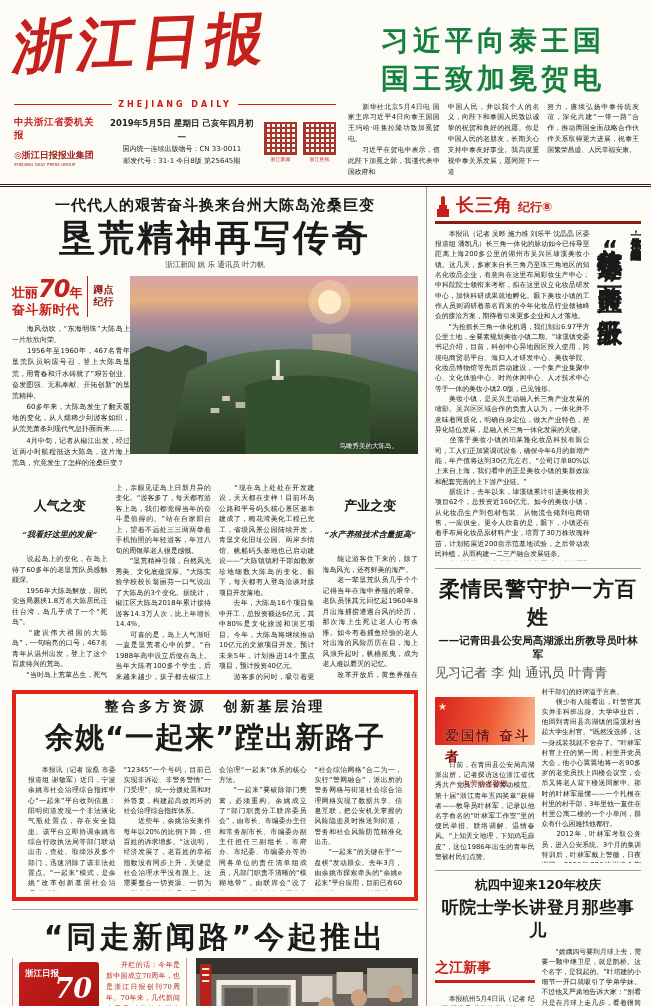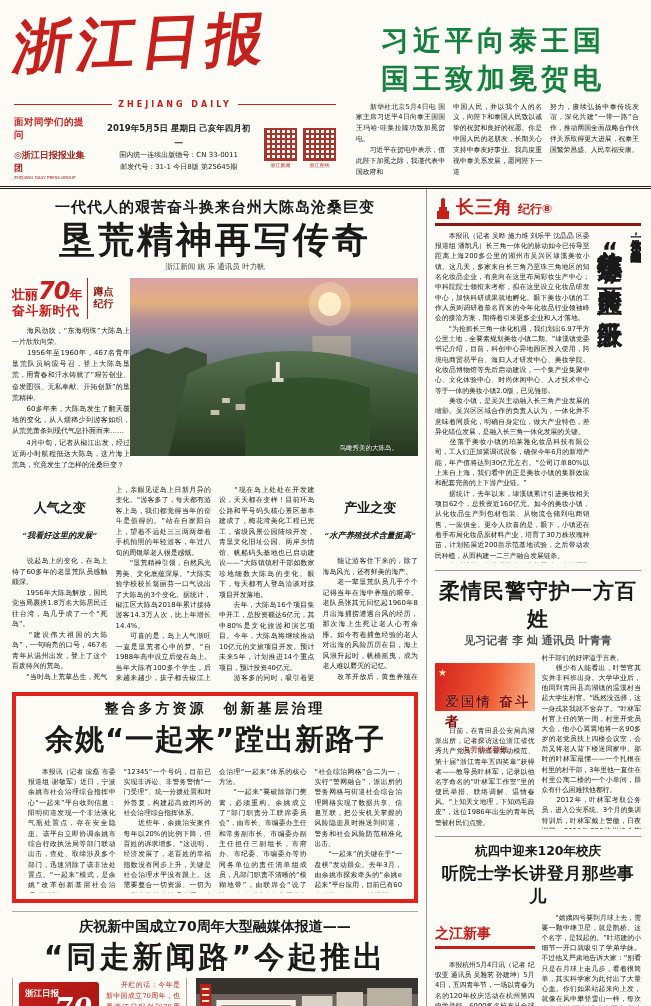--- a/index.html
+++ b/index.html
@@ -22,21 +22,21 @@
   .group { color:#a2251f; font-weight:bold; font-size:9px; }
   .group-sub { color:#a2251f; font-size:4px; }
   .date-block { text-align:center; font-size:7px; line-height:1.7; color:#222; }
   .date-block .d1 { font-weight:bold; font-size:8.5px; }
   .qr-pair { display:flex; gap:6px; margin-left:auto; }
   .qr { width:33px; height:33px; border:1px solid #a8342c;
         background-image: repeating-linear-gradient(0deg,#a8342c 0 2px,transparent 2px 5px),
                           repeating-linear-gradient(90deg,#a8342c 0 2px,transparent 2px 5px); }
   .qr-label { font-size:5px; color:#c5201c; text-align:center; margin-top:1px; }
 
-  .mast-right { flex:1; display:flex; gap:8px; padding-left:20px; margin-top:2px; }
+  .mast-right { flex:1; display:flex; gap:8px; padding-left:12px; margin-top:2px; }
   .tele-col { flex:1; font-size:6.8px; line-height:1.6; text-align:justify; white-space:pre-line; color:#222; }
 
   .rule-thick { border-top:3px double #2a1a18; margin-top:6px; }
 
   
   .content { display:flex; }
   .left-main { width:426px; padding:6px 8px 0 12px; }
   .right-col { flex:1; border-left:1px solid #9a9a9a; padding:6px 10px 0 8px; }
 
   
@@ -91,21 +91,21 @@
   .csj-body-wrap { display:flex; gap:5px; margin-top:5px; height:332px; overflow:hidden; }
   .csj-text { flex:1; font-size:6.8px; line-height:1.52; text-align:justify; white-space:pre-line; overflow:hidden; }
   .v-headline { writing-mode:vertical-rl; text-orientation:upright; font-size:25px; font-weight:900; line-height:1.15; letter-spacing:1px; }
   .v-kicker { writing-mode:vertical-rl; text-orientation:upright; font-size:11px; font-weight:bold; line-height:1.15; }
 
   .divider { border-top:1px solid #999; margin:7px 0 6px; }
 
   
   .po-headline { text-align:center; font-size:21px; font-weight:900; letter-spacing:1px; }
   .po-sub { text-align:center; font-size:10.5px; font-weight:bold; margin:3px 0 2px; }
-  .po-byline { text-align:center; font-size:11px; color:#555; margin-bottom:5px;font-weight:bold; }
+  .po-byline { font-size:13px; color:#555; margin-bottom:5px; }
   .po-cols { display:flex; gap:7px; height:176px; overflow:hidden; }
   .po-col { flex:1; font-size:6.8px; line-height:1.5; text-align:justify; white-space:pre-line; overflow:hidden; }
   .po-badge { height:48px; background:linear-gradient(100deg,#d6231f 0%,#ef5a33 55%,#f9b68c 100%);
               margin-bottom:5px; position:relative; padding:8px 5px 0 10px; border-radius:1px; }
   .po-badge .star { position:absolute; left:3px; top:2px; color:#ffe9a8; font-size:10px; }
   .po-badge .b1 { color:#7e0d0d; font-weight:900; font-size:13.5px; letter-spacing:1px; text-shadow:0 0 1px #ffdcb0; }
   .po-badge .b2 { color:#8d1414; font-size:7.5px; text-align:center; font-weight:normal; margin-top:2px; padding-right:4px; }
 
   
   .hz-kicker { text-align:center; font-size:12.5px; font-weight:bold; }
@@ -126,21 +126,21 @@
       <div>习近平向泰王国</div>
       <div>国王致加冕贺电</div>
     </div>
   </div>
 
   <div class="mast-mid">
     <div class="mast-left">
       <div class="daily-rule">ZHEJIANG DAILY</div>
       <div class="info-row">
         <div>
-          <div class="org">面对同学们的提问</div>
+          <div class="org">中共浙江省委机关报</div>
           <div class="group">◎浙江日报报业集团</div>
           <div class="group-sub">ZHEJIANG DAILY PRESS GROUP</div>
         </div>
         <div class="date-block">
           <div class="d1">2019年5月5日 星期日 己亥年四月初一</div>
           <div>国内统一连续出版物号：CN 33-0011</div>
           <div>邮发代号：31-1 今日8版 第25645期</div>
         </div>
         <div class="qr-pair">
           <div>
@@ -261,21 +261,20 @@
 　　近些年，余姚治安案件每年以20%的比例下降，但百姓的诉求增多。“这说明，经济发展了，老百姓的幸福指数没有同步上升，关键是社会治理水平没有跟上。这需要整合一切资源、一切为了群众的社会治理体系，才能进一步创新基层社会治理。”余姚市委有关负责人一语道出了城市构建社</div>
           <div class="rb-col">会治理“一起来”体系的核心方法。
 　　“一起来”要破除部门樊篱，必须重构。余姚成立了“部门职责分工联席委员会”，由市长、市编委办主任和常务副市长、市编委办副主任担任三副组长，市府办、市纪委、市编委办等协同各单位的责任清单组成员，凡部门职责不清晰的“模糊地带”，由联席会“说了算”，每次联席会都将同类事务的责任归属厘清，打通了一个个基层治理的“堵点”。
 　　“一起来”要联动部门资源、形成合力，余姚率先将“警务网格”与</div>
           <div class="rb-col">“社会综治网格”合二为一，实行“警网融合”，派出所的警务网格与街道社会综合治理网格实现了数据共享、信息互联，把公安机关掌握的风险隐患及时推送到街道，警务和社会风险防范精准化出击。
 　　“一起来”的关键在于“一盘棋”发动群众。去年3月，由余姚市探索牵头的“余姚e起来”平台应用，目前已有60个公共服务项目获得近100万人次访问。此外，全市已有2.7万余名社会组织成员，成为社会治理“一起来”的“主力军”。</div>
         </div>
       </div>
 
       <div class="tz">
-        <div class="tz-kicker">庆祝新中国成立70周年大型融媒体报道——</div>
         <div class="tz-headline">“同走新闻路”今起推出</div>
         <div class="tz-row">
           <div class="tz-text">
             <div class="logo70">
               <div class="l70-cn">浙江日报</div>
 
               <div class="l70-num">70</div>
 
             </div>
             <span>　　开栏的话：今年是新中国成立70周年，也是浙江日报创刊70周年。70年来，几代新闻人秉承对党的赤胆忠诚，饱含时代激情，满怀社会责任，守望公平正义，写下许多影响深远的新闻佳作。在这样一个时间节点上，本报联合浙江省新闻工作者协会、浙江大学传媒与国际文化学院，于4月中旬启动了“同走新闻路”大型融媒体采访。其间，以本报那些新闻佳作为线索，由原作者、一线骨干记者和浙大新闻专业学生组成的三代新闻人队伍，重读佳作、重返现场、传承历史、瞩望未来，在实践中进一步增强脚力、眼力、脑力、笔力。本报今起推出系列融媒报道，首篇为老中青三代记者回访浙江农业科学研究所（1960年浙江农业科学研究所扩建为浙江省农科院），走寻前人足迹，与几代农业科技工作者面对面。</span>
@@ -337,20 +336,21 @@
 　　在对接长三角产业溢出效应的同时，小镇还跑出长三角，吸引全球资本加入。眼下，亚洲最大的化妆品包材企业、韩国第二大化妆品企业科丝美诗、知名美妆品牌VIRIMA等纷纷落户。</div>
           <div class="v-headline">美妆小镇打造“美丽产业”升级版</div>
           <div class="v-kicker">借一体化东风，吴兴布局化妆品全产业链</div>
         </div>
       </div>
 
       <div class="divider"></div>
 
       <div>
         <div class="po-headline">柔情民警守护一方百姓</div>
+        <div class="po-sub">——记青田县公安局高湖派出所教导员叶林军</div>
         <div class="po-byline">见习记者 李 灿 通讯员 叶青青</div>
         <div class="po-cols">
           <div class="po-col">
             <div class="po-badge">
               <span class="star">★</span>
               <div class="b1">爱国情 奋斗者</div>
               <div class="b2">向劳动者致敬</div>
             </div>
             <span>　　日前，在青田县公安局高湖派出所，记者探访这位浙江省优秀共产党员、浙江省劳动模范、第十届“浙江青年五四奖章”获得者——教导员叶林军，记录以他名字命名的“叶林军工作室”里的便民举措、联络调解、温情春风。“上知天文地理，下知鸡毛蒜皮”，这位1986年出生的青年民警被村民们点赞。
 　　高湖派出所所长徐炜良记得，叶林军有个绰号“小灵通”，片区九个村的情况他了如指掌。为了把群众工作做得更细致，他设计了一张警民联系卡，上面印着自己的电话，方便群众联系。</span>

